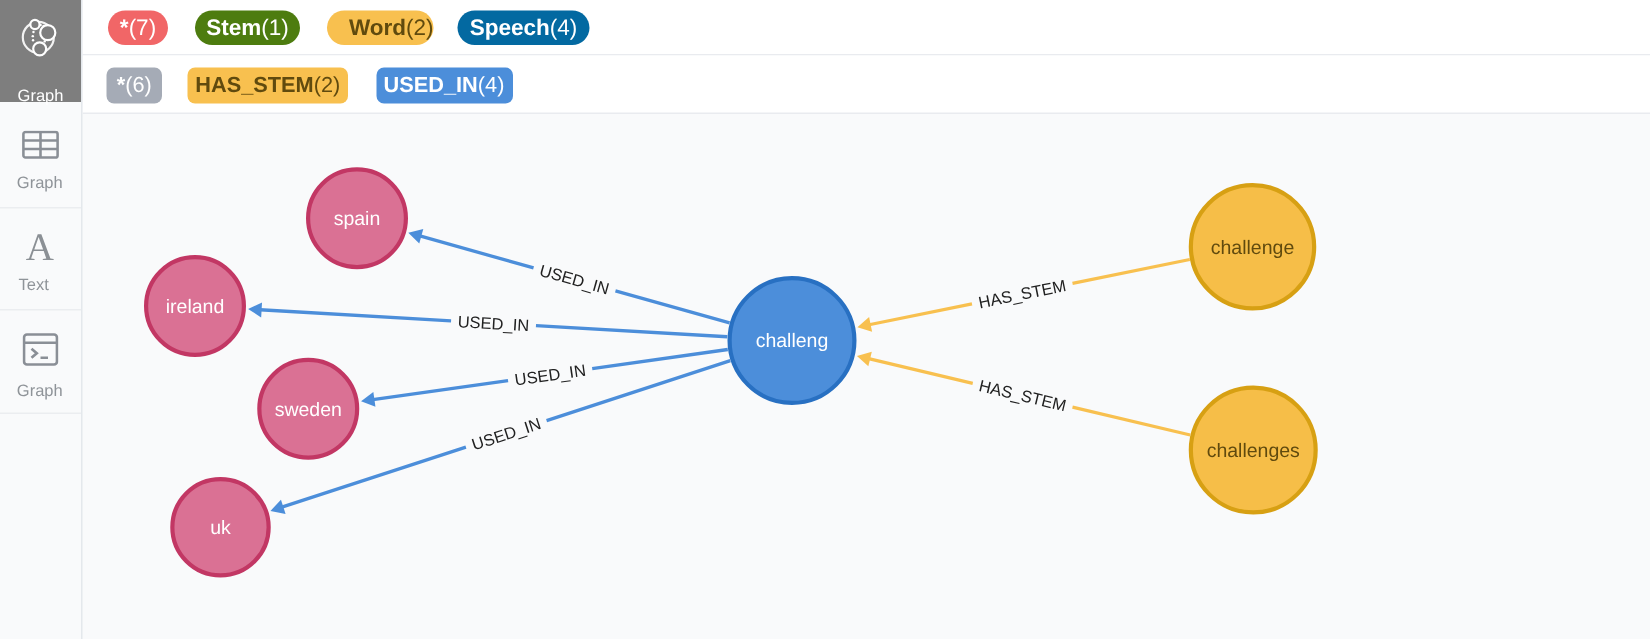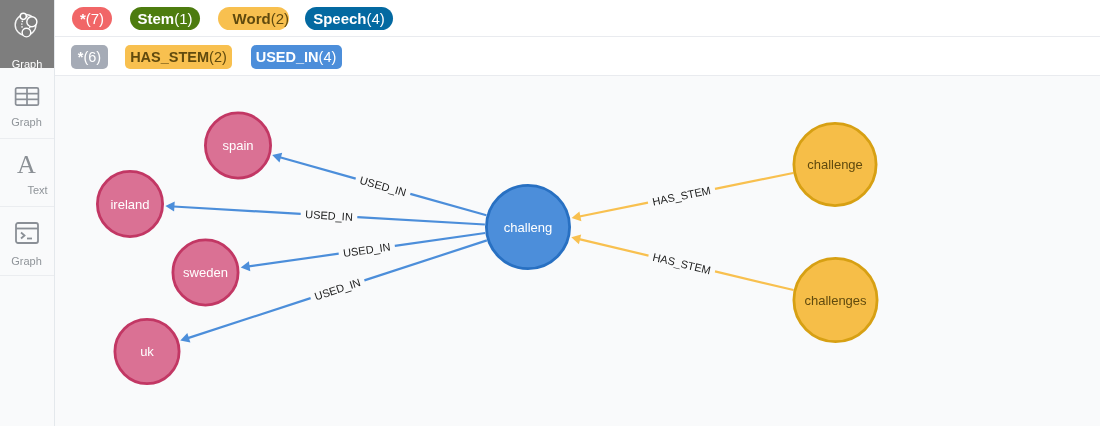--- a/index.html
+++ b/index.html
@@ -78,21 +78,21 @@
 <g fill="none" stroke="#8A8F96" stroke-width="1.8">
 <rect x="1" y="1" width="24" height="18" rx="1.5"></rect>
 <line x1="1" y1="7" x2="25" y2="7"></line>
         <line x1="1" y1="13" x2="25" y2="13"></line>
 <line x1="13" y1="1" x2="13" y2="19"></line>
 </g>
     </svg>
 <div style="position:absolute;left:0;top:116px;width:53px;text-align:center;font-size:11px;color:#8F9499;">Graph</div>
 <div style="position:absolute;left:0;top:138px;width:54px;border-top:1px solid #EBEDF0;"></div>
 <div style="position:absolute;left:0;top:152px;width:53px;text-align:center;font-family:'Liberation Serif',serif;font-size:26px;color:#8B9095;line-height:26px;">A</div>
-<div style="position:absolute;left:0;top:184px;width:45px;text-align:center;font-size:11px;color:#8F9499;margin-left:15px;">Text</div>
+<div style="position:absolute;left:0;top:184px;width:45px;text-align:center;font-size:11px;color:#8F9499;">Text</div>
 <div style="position:absolute;left:0;top:206px;width:54px;border-top:1px solid #EBEDF0;"></div>
 <svg width="24" height="22" viewBox="0 0 24 22" style="position:absolute;left:15px;top:222px">
 <g fill="none" stroke="#8A8F96" stroke-width="1.8">
 <rect x="1" y="1" width="22" height="20" rx="2"></rect>
 <line x1="1" y1="6.5" x2="23" y2="6.5"></line>
 <polyline points="6,10.5 9.5,13.5 6,16.5"></polyline>
 <line x1="12" y1="16.5" x2="17" y2="16.5"></line>
 </g>
     </svg>
 <div style="position:absolute;left:0;top:255px;width:53px;text-align:center;font-size:11px;color:#8F9499;">Graph</div>

